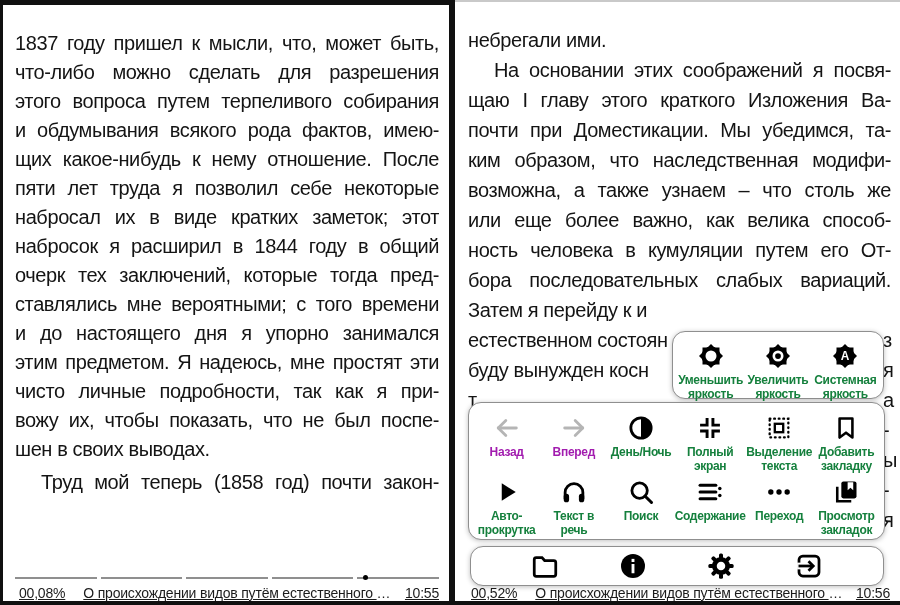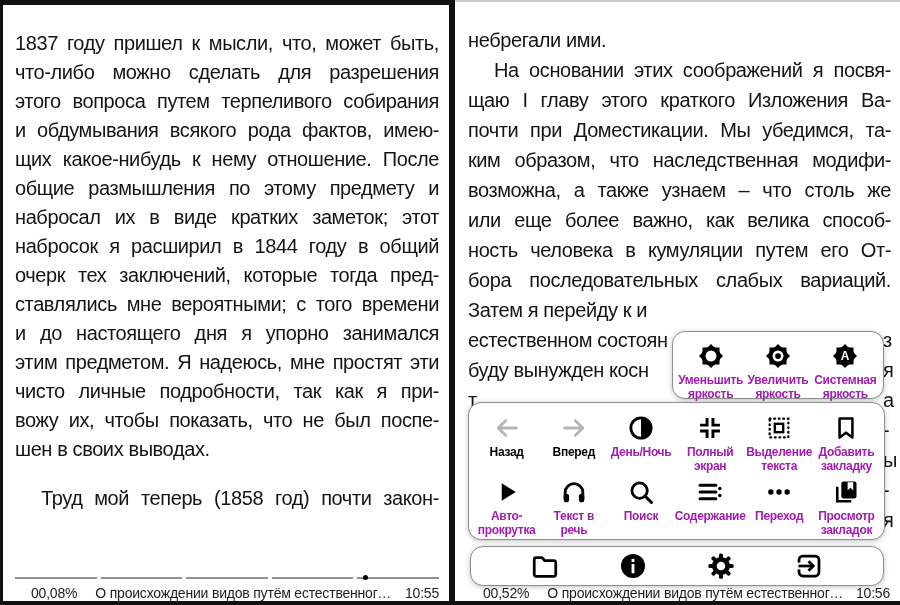--- a/index.html
+++ b/index.html
@@ -10,61 +10,61 @@
   .page-right{left:455px;top:0;width:445px;height:601px;border-top:2px solid #c9c9c9;box-sizing:border-box;}
   
   .txt{position:absolute;z-index:1;font-size:20px;letter-spacing:-0.4px;color:#141414;}
   .page-left .txt{left:12px;right:10px;top:24px;}
   .page-right .txt{left:13px;right:9px;top:23px;}
   .ln{overflow:hidden;}
   .page-left .ln{height:29px;line-height:29px;}
   .page-right .ln{height:30px;line-height:30px;}
   .j{text-align:justify;text-align-last:justify;}
   .ind{padding-left:26px;}
-  .gap{margin-top:20px;}
+  .gap{margin-top:4px;}
   .rfrag{position:absolute;left:428px;width:16px;z-index:1;font-size:20px;line-height:30px;color:#141414;}
   
   .progress{position:absolute;left:12px;right:10px;top:572px;height:3px;display:flex;gap:4px;z-index:2;}
   .progress i{flex:1;height:2px;background:#8f8f8f;}
   .progress .dot{position:absolute;flex:none;left:348px;top:-2px;width:5px;height:5px;border-radius:50%;background:#000;}
   
-  .statusbar{position:absolute;left:28px;right:10px;height:22px;display:flex;align-items:center;
-             font-size:14px;letter-spacing:-0.2px;color:#1c1c1c;z-index:2;white-space:nowrap;}
+  .statusbar{position:absolute;left:16px;right:10px;height:22px;display:flex;align-items:center;
+             font-size:14px;letter-spacing:-0.2px;color:#1c1c1c;z-index:2;white-space:nowrap;text-decoration:underline;}
   .page-left .statusbar{top:577px;}
   .page-right .statusbar{top:580px;}
   .sb-title{margin-left:18px;flex:1;overflow:hidden;text-overflow:ellipsis;}
   .sb-time{margin-left:8px;}
   
   .panel{position:absolute;background:#fff;border:1px solid #8f8f8f;border-radius:13px;
          box-shadow:0 1px 5px rgba(0,0,0,.25);z-index:5;box-sizing:border-box;}
   .p-bright{left:217px;top:329px;width:212px;height:68px;display:flex;padding:5px 4px;}
   .p-main{left:13px;top:400px;width:417px;height:138px;display:grid;
           grid-template-columns:repeat(6,1fr);grid-template-rows:1fr 1fr;padding:6px 4px;}
   .p-bottom{left:15px;top:544px;width:414px;height:40px;display:flex;align-items:center;justify-content:space-around;padding:0 30px;}
   .cell{display:flex;flex-direction:column;align-items:center;justify-content:flex-start;padding-top:4px;overflow:visible;}
   .mi{height:30px;display:flex;align-items:center;justify-content:center;}
   .ml{margin-top:2px;font-size:12px;line-height:14px;font-weight:700;letter-spacing:-0.3px;
-      text-align:center;white-space:pre-line;color:#a21caf;}
-  .ml.dis{color:#000000;}
+      text-align:center;white-space:pre-line;color:#15803d;}
+  .ml.dis{color:#a21caf;}
   .bb{background:none;border:none;padding:2px;margin:0;cursor:pointer;display:flex;align-items:center;}
   svg{display:block;}
 </style>
 </head>
 <body>
 
 <div class="screen">
 
   <div class="page page-left">
     <div class="txt">
       <div class="ln j">1837 году пришел к мысли, что, может быть,</div>
       <div class="ln j">что-либо можно сделать для разрешения</div>
       <div class="ln j">этого вопроса путем терпеливого собирания</div>
       <div class="ln j">и обдумывания всякого рода фактов, имею-</div>
       <div class="ln j">щих какое-нибудь к нему отношение. После</div>
-      <div class="ln j">общие размышления по этому предмету и</div>
+      <div class="ln j">пяти лет труда я позволил себе некоторые</div>
       <div class="ln j">набросал их в виде кратких заметок; этот</div>
       <div class="ln j">набросок я расширил в 1844 году в общий</div>
       <div class="ln j">очерк тех заключений, которые тогда пред-</div>
       <div class="ln j">ставлялись мне вероятными; с того времени</div>
       <div class="ln j">и до настоящего дня я упорно занимался</div>
       <div class="ln j">этим предметом. Я надеюсь, мне простят эти</div>
       <div class="ln j">чисто личные подробности, так как я при-</div>
       <div class="ln j">вожу их, чтобы показать, что не был поспе-</div>
       <div class="ln">шен в своих выводах.</div>
       <div class="ln j ind gap">Труд мой теперь (1858 год) почти закон-</div>

